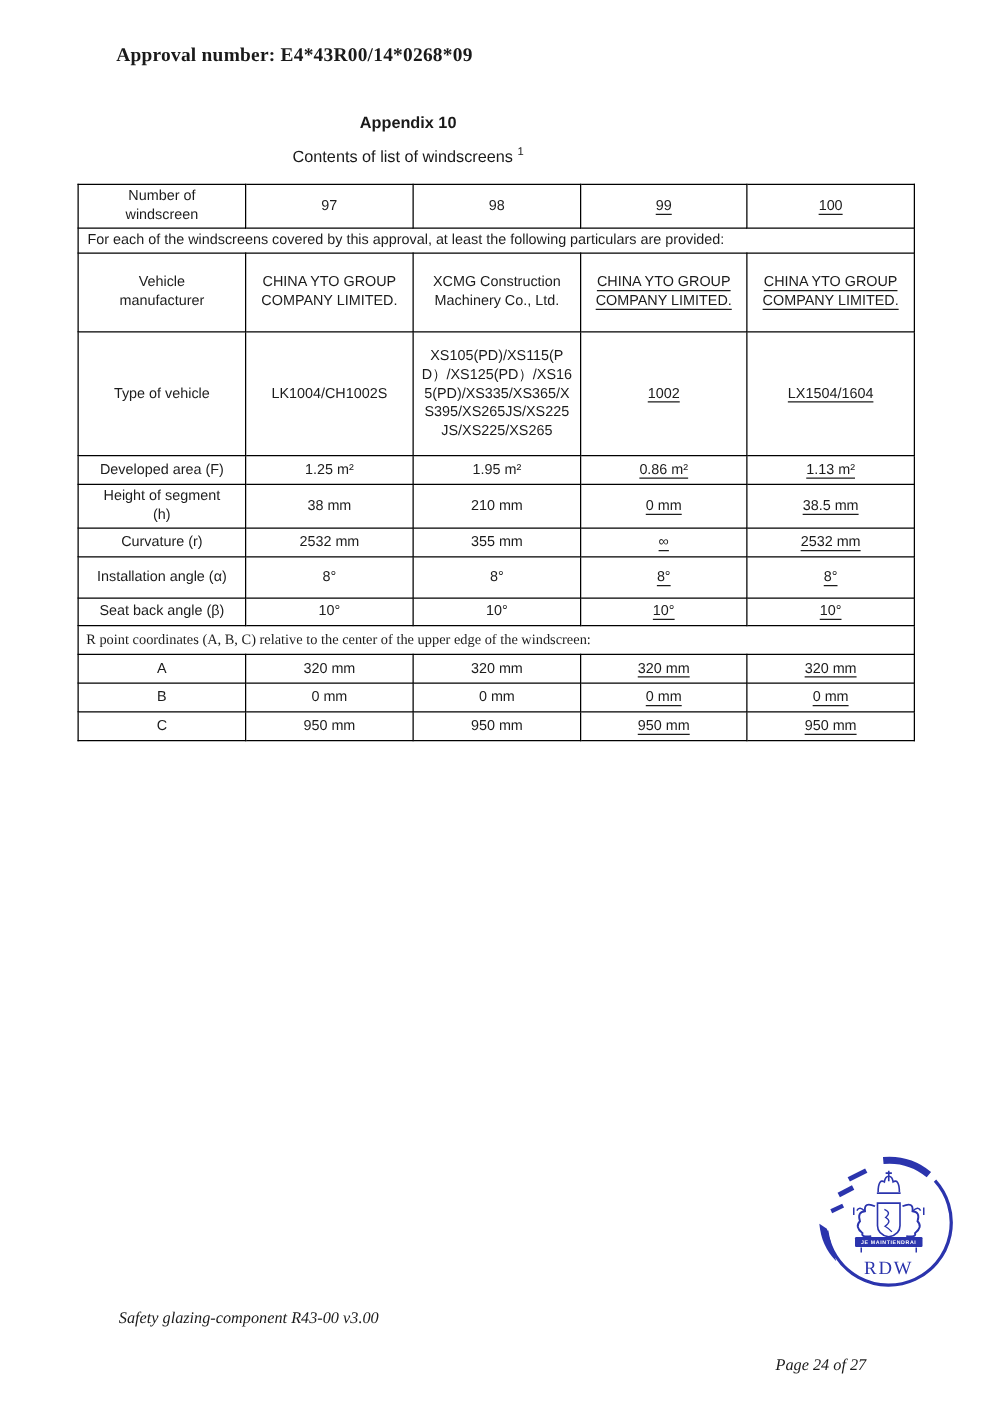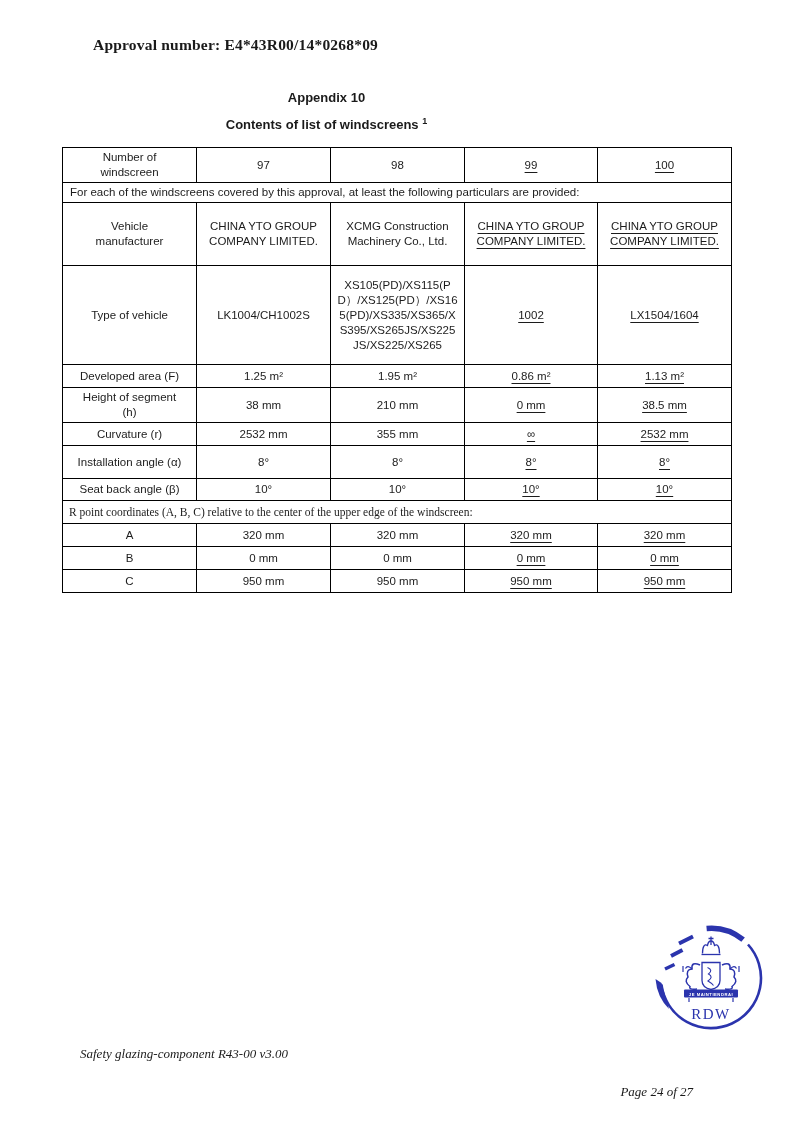--- a/index.html
+++ b/index.html
@@ -8,21 +8,21 @@
     position:relative; width:793px; height:1122px; background:#fff;
     font-family:"Liberation Sans", sans-serif; color:#1a1a1a; overflow:hidden;
   }
   .approval {
     position:absolute; left:93px; top:36px;
     font-family:"Liberation Serif", serif; font-weight:bold; font-size:15.5px;
     letter-spacing:0.2px;
   }
   .title-block { position:absolute; left:0; top:90px; width:653px; text-align:center; }
   .appendix { font-size:13px; font-weight:bold; }
-  .subtitle { font-size:13px; font-weight:bold; margin-top:11px; }
+  .subtitle { font-size:13px; font-weight:normal; margin-top:11px; }
   .subtitle sup { font-size:9px; }
 
   table.doc-table {
     position:absolute; left:62px; top:147px; width:669px;
     border-collapse:collapse; table-layout:fixed;
     font-size:11.5px; line-height:15px; color:#1c1c1c;
   }
   .doc-table td {
     border:1px solid #000; text-align:center; vertical-align:middle;
     padding:2px 6px; overflow:hidden;
@@ -33,21 +33,21 @@
   
   .doc-table tr.vals td:nth-child(4),
   .doc-table tr.vals td:nth-child(5) {
     text-decoration:underline; text-underline-offset:3px; text-decoration-thickness:1px;
   }
   .doc-table td.breakall { word-break:break-all; overflow-wrap:anywhere; }
   tr.h19{height:19px} tr.h22{height:22px} tr.h23{height:23px} tr.h29{height:29px}
   tr.h33{height:33px} tr.h63{height:63px} tr.h99{height:99px}
 
   .footer-left {
-    position:absolute; left:80px; top:1046px;
+    position:absolute; left:95px; top:1046px;
     font-family:"Liberation Serif", serif; font-style:italic; font-size:13px;
   }
   .footer-right {
     position:absolute; right:100px; top:1084px;
     font-family:"Liberation Serif", serif; font-style:italic; font-size:13px;
   }
   .stamp { position:absolute; left:648px; top:923px; width:120px; height:115px; }
   .stamp svg { width:100%; height:100%; }
 </style>
 </head>

